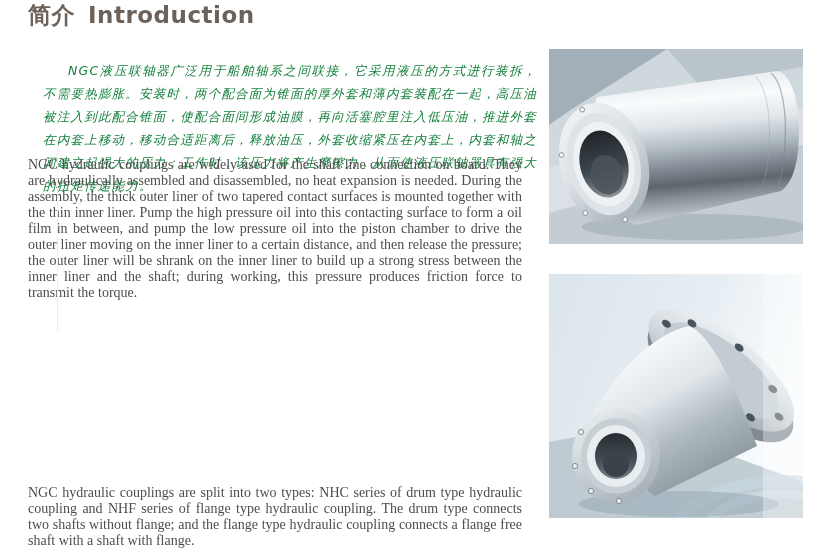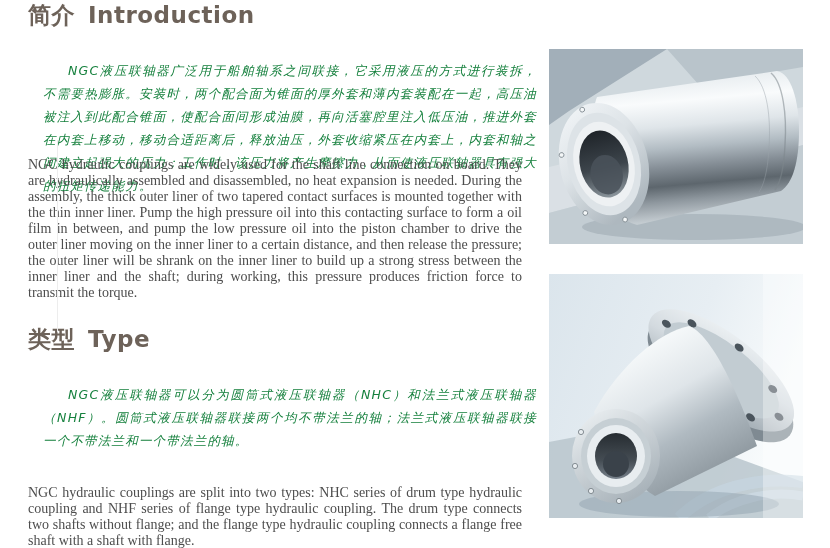--- a/index.html
+++ b/index.html
@@ -52,25 +52,21 @@
 <div class="page">
 
   <h1 class="sec-heading" id="heading-intro">
     <span class="zh">简介</span><span class="en">Introduction</span>
   </h1>
 
   <p class="zh-para" id="para-intro-zh">NGC液压联轴器广泛用于船舶轴系之间联接，它采用液压的方式进行装拆，不需要热膨胀。安装时，两个配合面为锥面的厚外套和薄内套装配在一起，高压油被注入到此配合锥面，使配合面间形成油膜，再向活塞腔里注入低压油，推进外套在内套上移动，移动合适距离后，释放油压，外套收缩紧压在内套上，内套和轴之间建立起强大的压力；工作时，该压力将产生摩擦力，从而使液压联轴器具有强大的扭矩传递能力。</p>
 
   <p class="en-para" id="para-intro-en">NGC hydraulic couplings are widely used for the shaft line connection on board. They are hydraulically assembled and disassembled, no heat expansion is needed. During the assembly, the thick outer liner of two tapered contact surfaces is mounted together with the thin inner liner. Pump the high pressure oil into this contacting surface to form a oil film in between, and pump the low pressure oil into the piston chamber to drive the outer liner moving on the inner liner to a certain distance, and then release the pressure; the outer liner will be shrank on the inner liner to build up a strong stress between the inner liner and the shaft; during working, this pressure produces friction force to transmit the torque.</p>
 
-  <h1 class="sec-heading" id="heading-type">
-    <span class="zh">类型</span><span class="en">Type</span>
-  </h1>
 
-  <p class="zh-para" id="para-type-zh">NGC液压联轴器可以分为圆筒式液压联轴器（NHC）和法兰式液压联轴器（NHF）。圆筒式液压联轴器联接两个均不带法兰的轴；法兰式液压联轴器联接一个不带法兰和一个带法兰的轴。</p>
 
   <p class="en-para" id="para-type-en">NGC hydraulic couplings are split into two types: NHC series of drum type hydraulic coupling and NHF series of flange type hydraulic coupling. The drum type connects two shafts without flange; and the flange type hydraulic coupling connects a flange free shaft with a shaft with flange.</p>
 
   <div class="artifact-line"></div>
 
   <figure class="img-box" id="img-drum">
     <svg width="254" height="195" viewBox="0 0 254 195">
       <defs>
         <linearGradient id="chrome1" x1="0" y1="0" x2="0.12" y2="1">
           <stop offset="0" stop-color="#c3ccd2"></stop>

